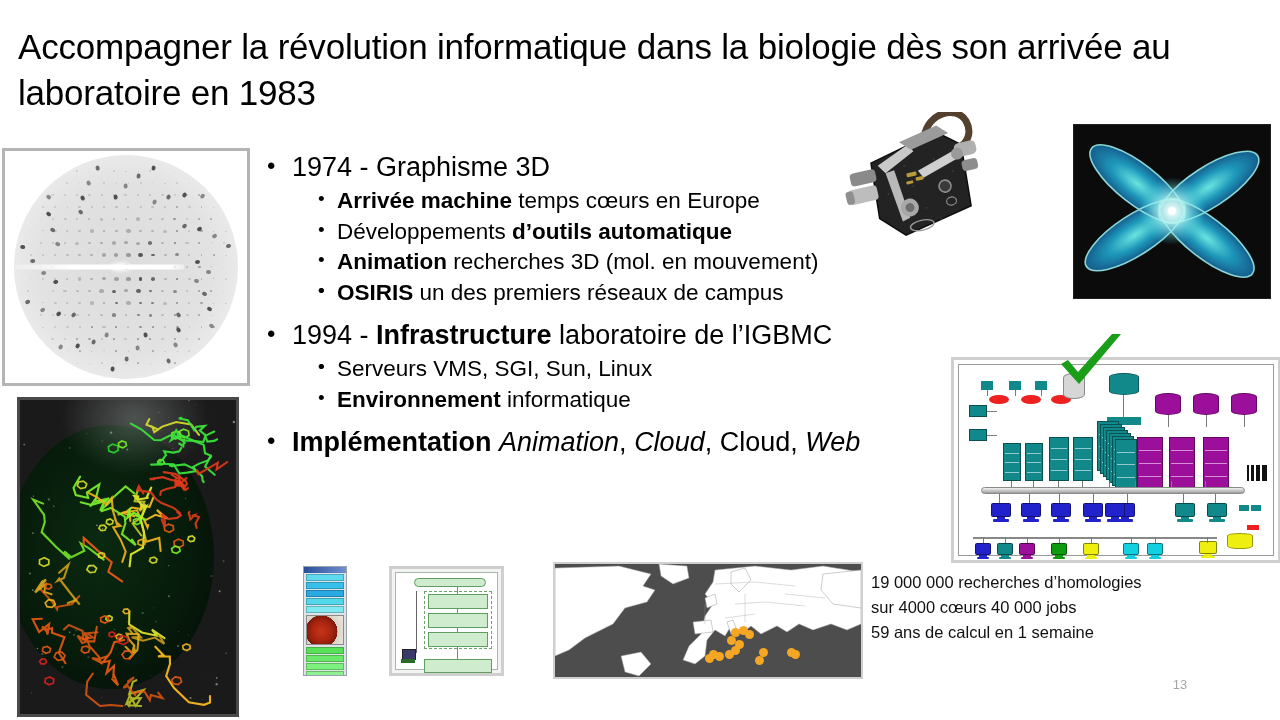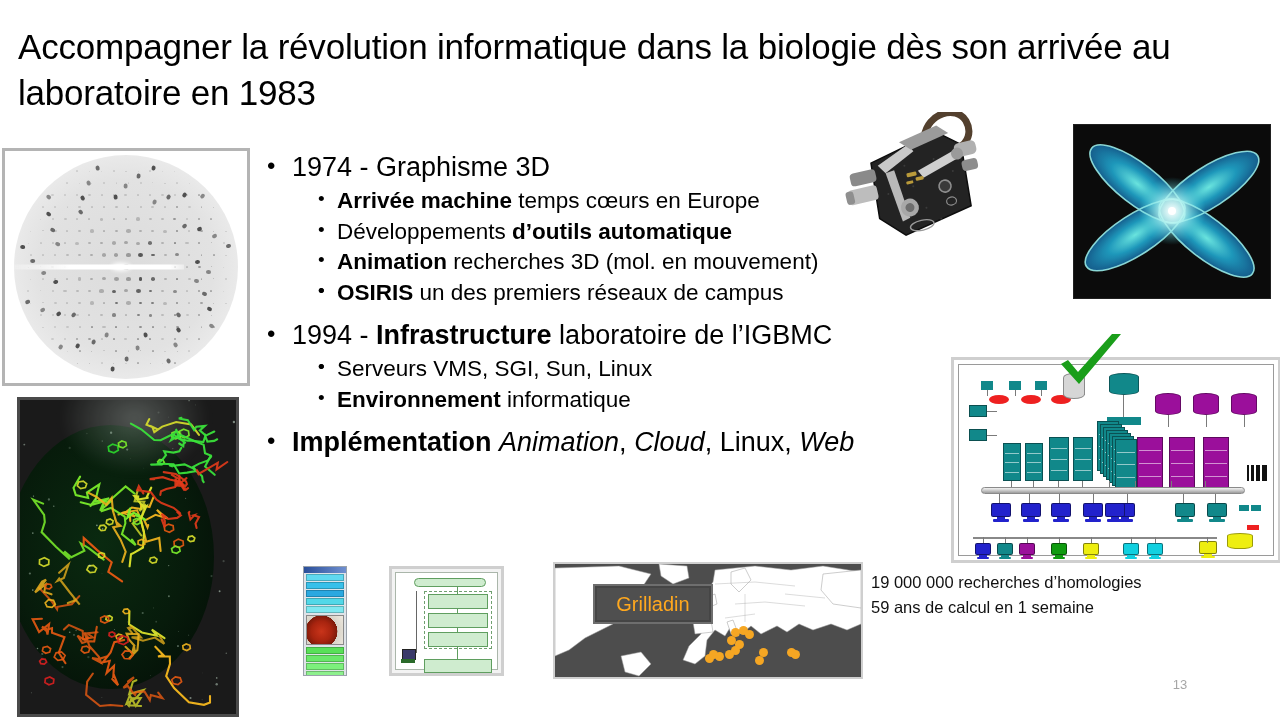--- a/index.html
+++ b/index.html
@@ -895,21 +895,21 @@
 
     <div class="lvl2">
       <span class="bul">•</span>
       <span class="b">Environnement</span><span> informatique</span>
     </div>
 
     <div class="grp-gap"></div>
 
     <div class="lvl1">
       <span class="bul">•</span>
-      <span class="b">Implémentation </span><span class="i">Animation</span><span>, </span><span class="i">Cloud</span><span>, Linux, </span><span class="i">Web</span>
+      <span class="b">Implémentation </span><span class="i">Animation</span><span>, </span><span class="i">Cloud</span><span>, Cloud, </span><span class="i">Web</span>
     </div>
 
   </div>
 
   <div class="thumb-form">
     <div class="tf-title"></div>
     <div id="tfrows">
         <div class="tf-row" style="background:#5fd8f0;"></div>
         <div class="tf-row" style="background:#39c0ea;"></div>
         <div class="tf-row" style="background:#2aa8e0;"></div>
@@ -964,41 +964,39 @@
 
         <path d="M172 58 L178 56 L184 72 L176 70 Z"></path>
 
         <path d="M268 10 L306 6 L306 44 L278 40 L266 26 Z"></path>
       </g>
       <g fill="none" stroke="#9a9a9a" stroke-width="0.5" opacity=".7">
         <path d="M160 20 L200 18 M200 18 L240 22 M180 40 L210 38 M210 38 L250 42
                  M170 54 L200 50 M230 30 L270 34 M150 40 L150 60 M190 30 L190 58"></path>
       </g>
     </svg>
-    <div class="badge">
-      <span>Grilladin</span>
-    </div>
     <div id="pins">
         <i class="pin" style="left:176px;top:64px"></i>
         <i class="pin" style="left:184px;top:62px"></i>
         <i class="pin" style="left:190px;top:66px"></i>
         <i class="pin" style="left:172px;top:72px"></i>
         <i class="pin" style="left:180px;top:76px"></i>
         <i class="pin" style="left:176px;top:82px"></i>
         <i class="pin" style="left:170px;top:86px"></i>
         <i class="pin" style="left:154px;top:86px"></i>
         <i class="pin" style="left:160px;top:88px"></i>
         <i class="pin" style="left:150px;top:90px"></i>
         <i class="pin" style="left:204px;top:84px"></i>
         <i class="pin" style="left:200px;top:92px"></i>
         <i class="pin" style="left:232px;top:84px"></i>
         <i class="pin" style="left:236px;top:86px"></i>
       </div>
   </div>
 
   <div class="egi">
     <div>19 000 000 recherches d’homologies</div>
+    <div>sur 4000 cœurs 40 000 jobs</div>
     <div>59 ans de calcul en 1 semaine</div>
   </div>
 
   <div class="pagenum">13</div>
 
 </div>
 
 </body></html>

